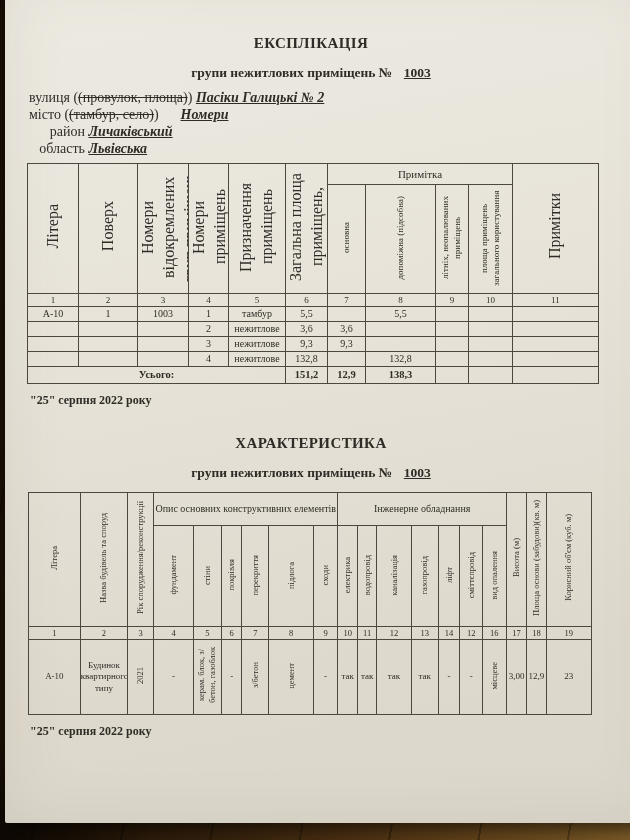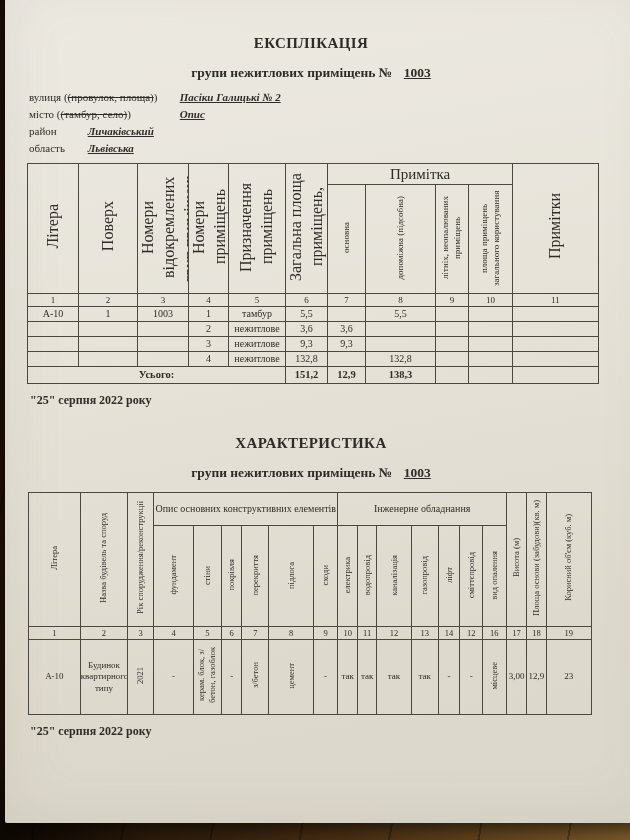--- a/index.html
+++ b/index.html
@@ -16,35 +16,35 @@
     background:linear-gradient(170deg,#edeae2 0%,#e7e3d9 40%,#ded9cd 78%,#dbd7cb 100%);
     border-radius:0 0 4px 2px;
     box-shadow:0 6px 16px rgba(0,0,0,.55), inset 0 0 60px rgba(120,110,90,.12);
     color:#2f2c27;
   }
   .content{padding:56px 0 0 17px;width:600px;}
   .titles{width:578px;text-align:center;}
   .doc-title{font-size:15px;font-weight:700;letter-spacing:.4px;line-height:18px;}
   .doc-subtitle{font-size:13.5px;font-weight:700;line-height:17px;margin-top:12px;}
   .num-underline{text-decoration:underline;margin-left:8px;}
-  .addr{margin:8px 0 0 7px;font-size:11px;line-height:17px;}
+  .addr{margin:8px 0 0 7px;font-size:14px;line-height:17px;}
   .addr-row{white-space:nowrap;}
   .addr-label{display:inline-block;}
   .addr-label.wide{min-width:148px;}
-  .addr-label.narrow{min-width:56px;}
+  .addr-label.narrow{min-width:56px;text-align:right;}
   .struck{text-decoration:line-through;}
   .addr-value{font-weight:700;font-style:italic;text-decoration:underline;}
   table{border-collapse:collapse;table-layout:fixed;background:transparent;}
   th,td{border:1px solid #4d483f;padding:0;text-align:center;vertical-align:middle;
         font-weight:400;overflow:hidden;}
   .vt{writing-mode:vertical-rl;transform:rotate(180deg);display:inline-block;
       line-height:1.3;max-height:118px;}
   
   .t1{width:571px;margin:6px 0 0 5px;}
-  .t1 .note-hdr{height:20px;font-size:15px;}
+  .t1 .note-hdr{height:20px;font-size:11px;}
   .t1 .hdr-row th{height:106px;font-size:9px;}
   .t1 .num-row td{height:12px;font-size:9px;line-height:12px;}
   .t1 .data-row td{height:14px;font-size:10px;line-height:14px;}
   .t1 .total-row td{height:16px;font-size:10.5px;font-weight:700;line-height:16px;}
   
   .t2{width:564px;margin:11px 0 0 6px;padding-left:44px;}
   .t2 .grp-hdr{height:32px;font-size:10px;line-height:1.25;}
   .t2 .hdr-row2 th{height:100px;font-size:8.5px;}
   .t2 .hdr-row2 .vt, .t1 .hdr-row .vt{font-size:inherit;}
   .t2 .num-row td{height:12px;font-size:8.5px;line-height:12px;}
@@ -67,21 +67,21 @@
       </div>
     </div>
 
     <div class="addr">
       <div class="addr-row">
         <span class="addr-label wide"><span>вулиця</span> (<span class="struck">(провулок, площа)</span>)</span>
         <span class="addr-value">Пасіки Галицькі № 2</span>
       </div>
       <div class="addr-row">
         <span class="addr-label wide"><span>місто</span> (<span class="struck">(тамбур, село)</span>)</span>
-        <span class="addr-value">Опис</span>
+        <span class="addr-value">Номери</span>
       </div>
       <div class="addr-row">
         <span class="addr-label narrow">район</span>
         <span class="addr-value">Личаківський</span>
       </div>
       <div class="addr-row">
         <span class="addr-label narrow">область</span>
         <span class="addr-value">Львівська</span>
       </div>
     </div>

